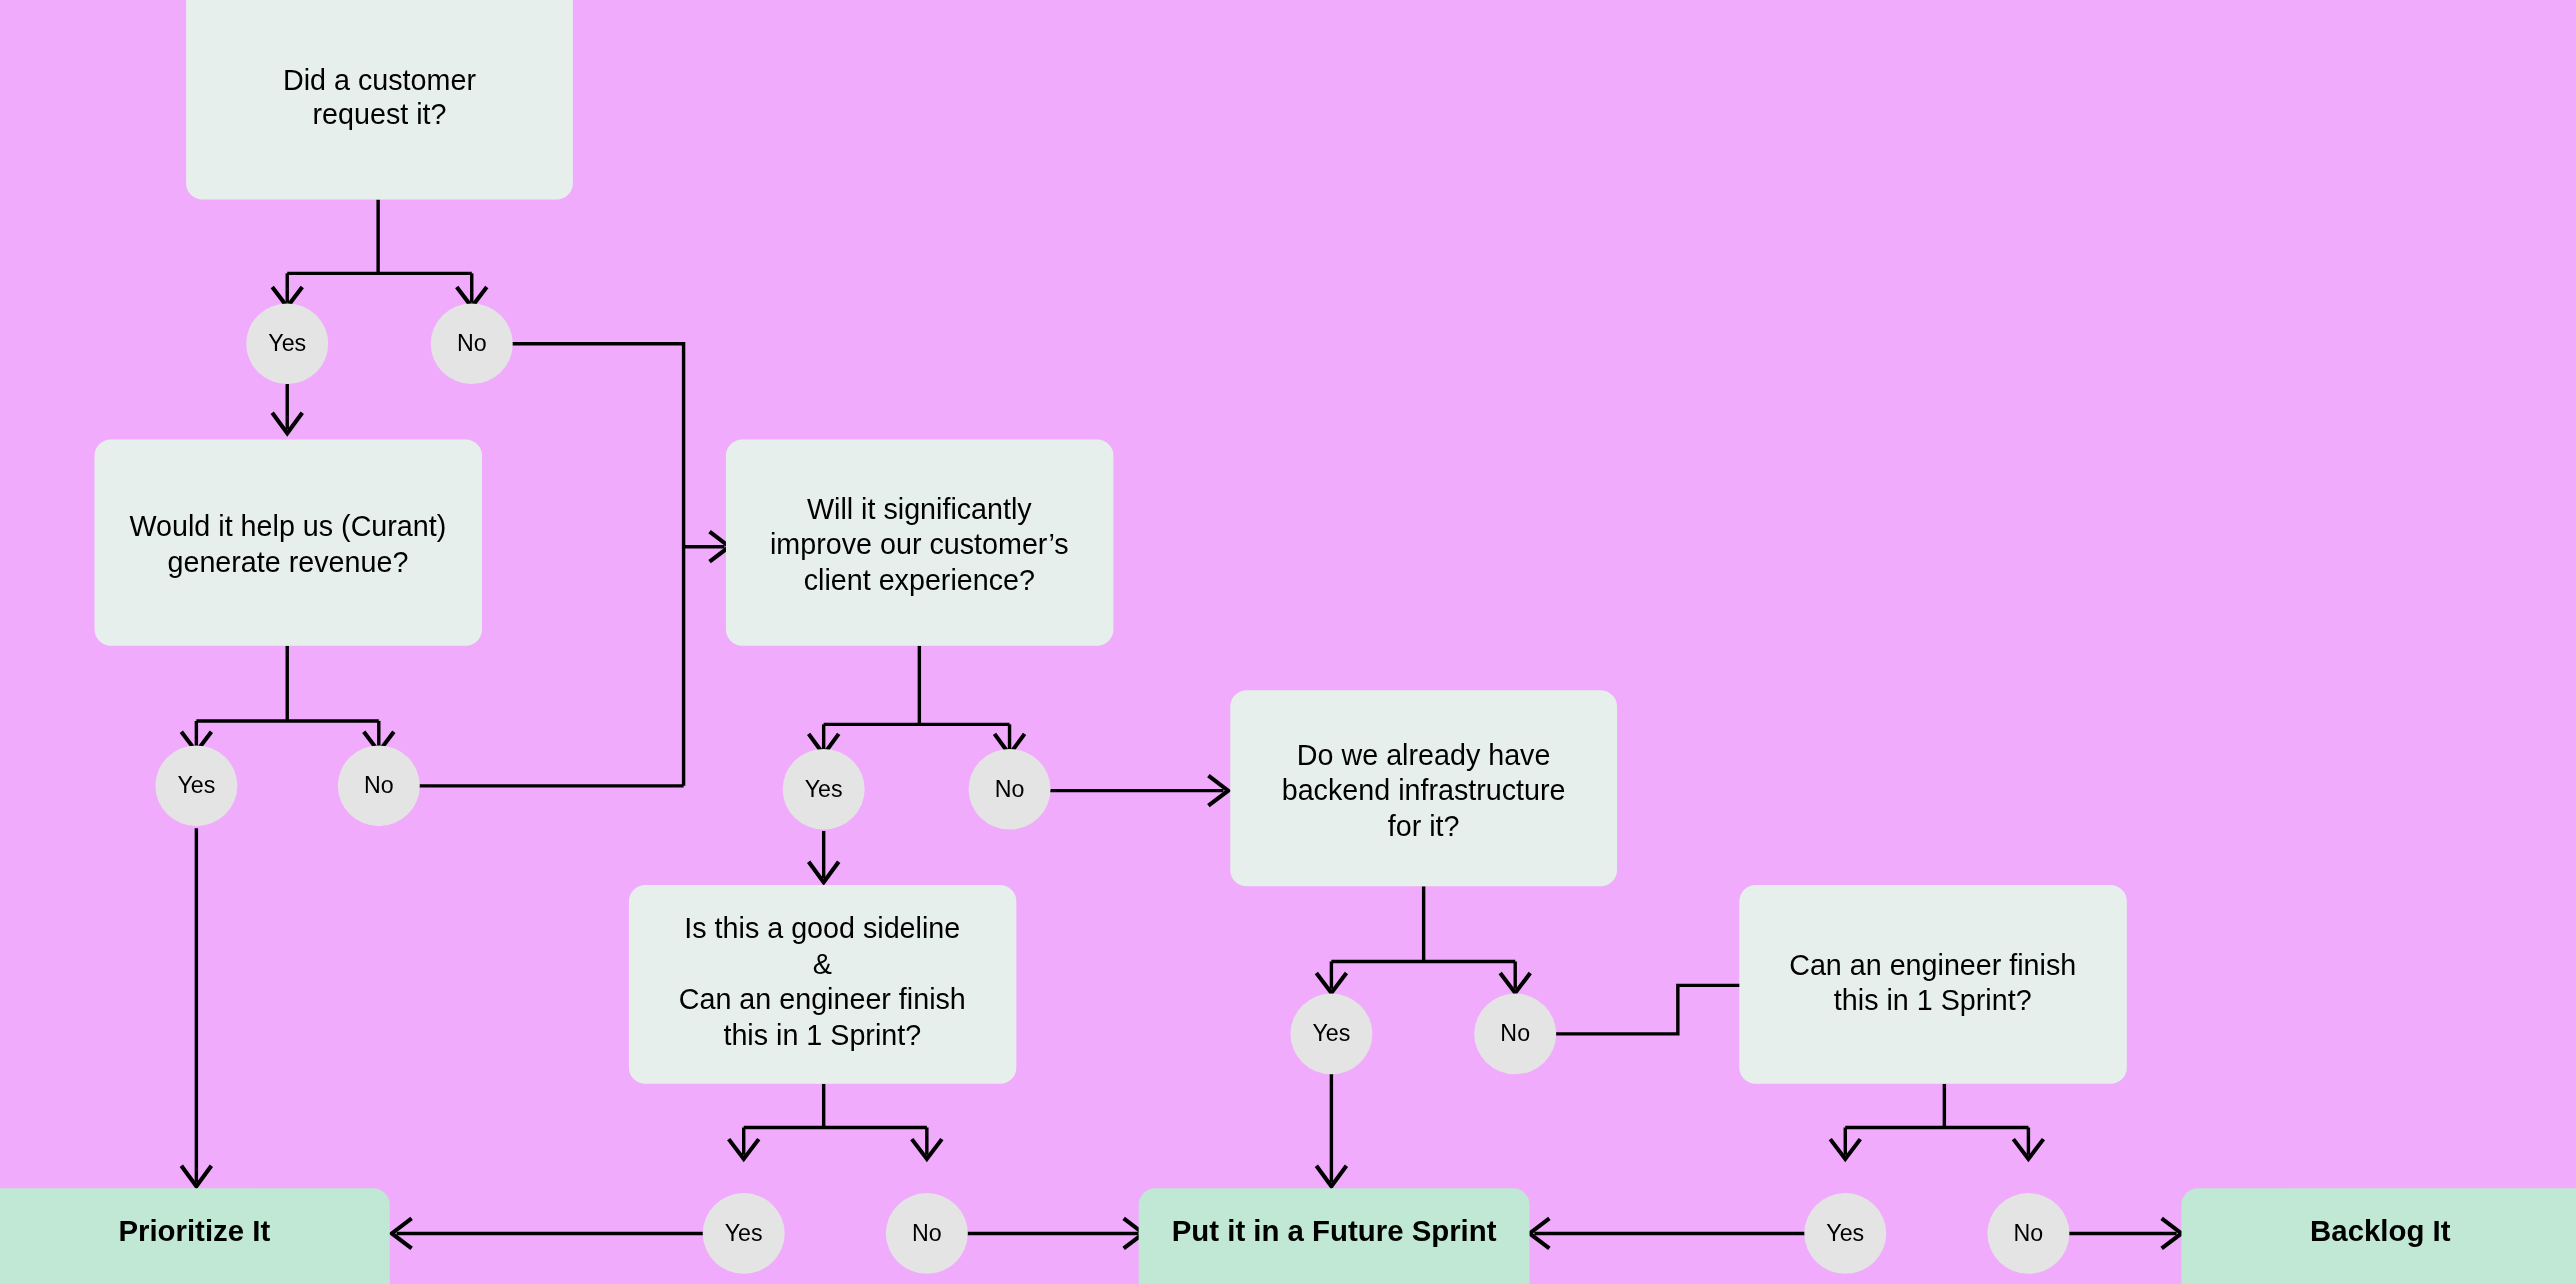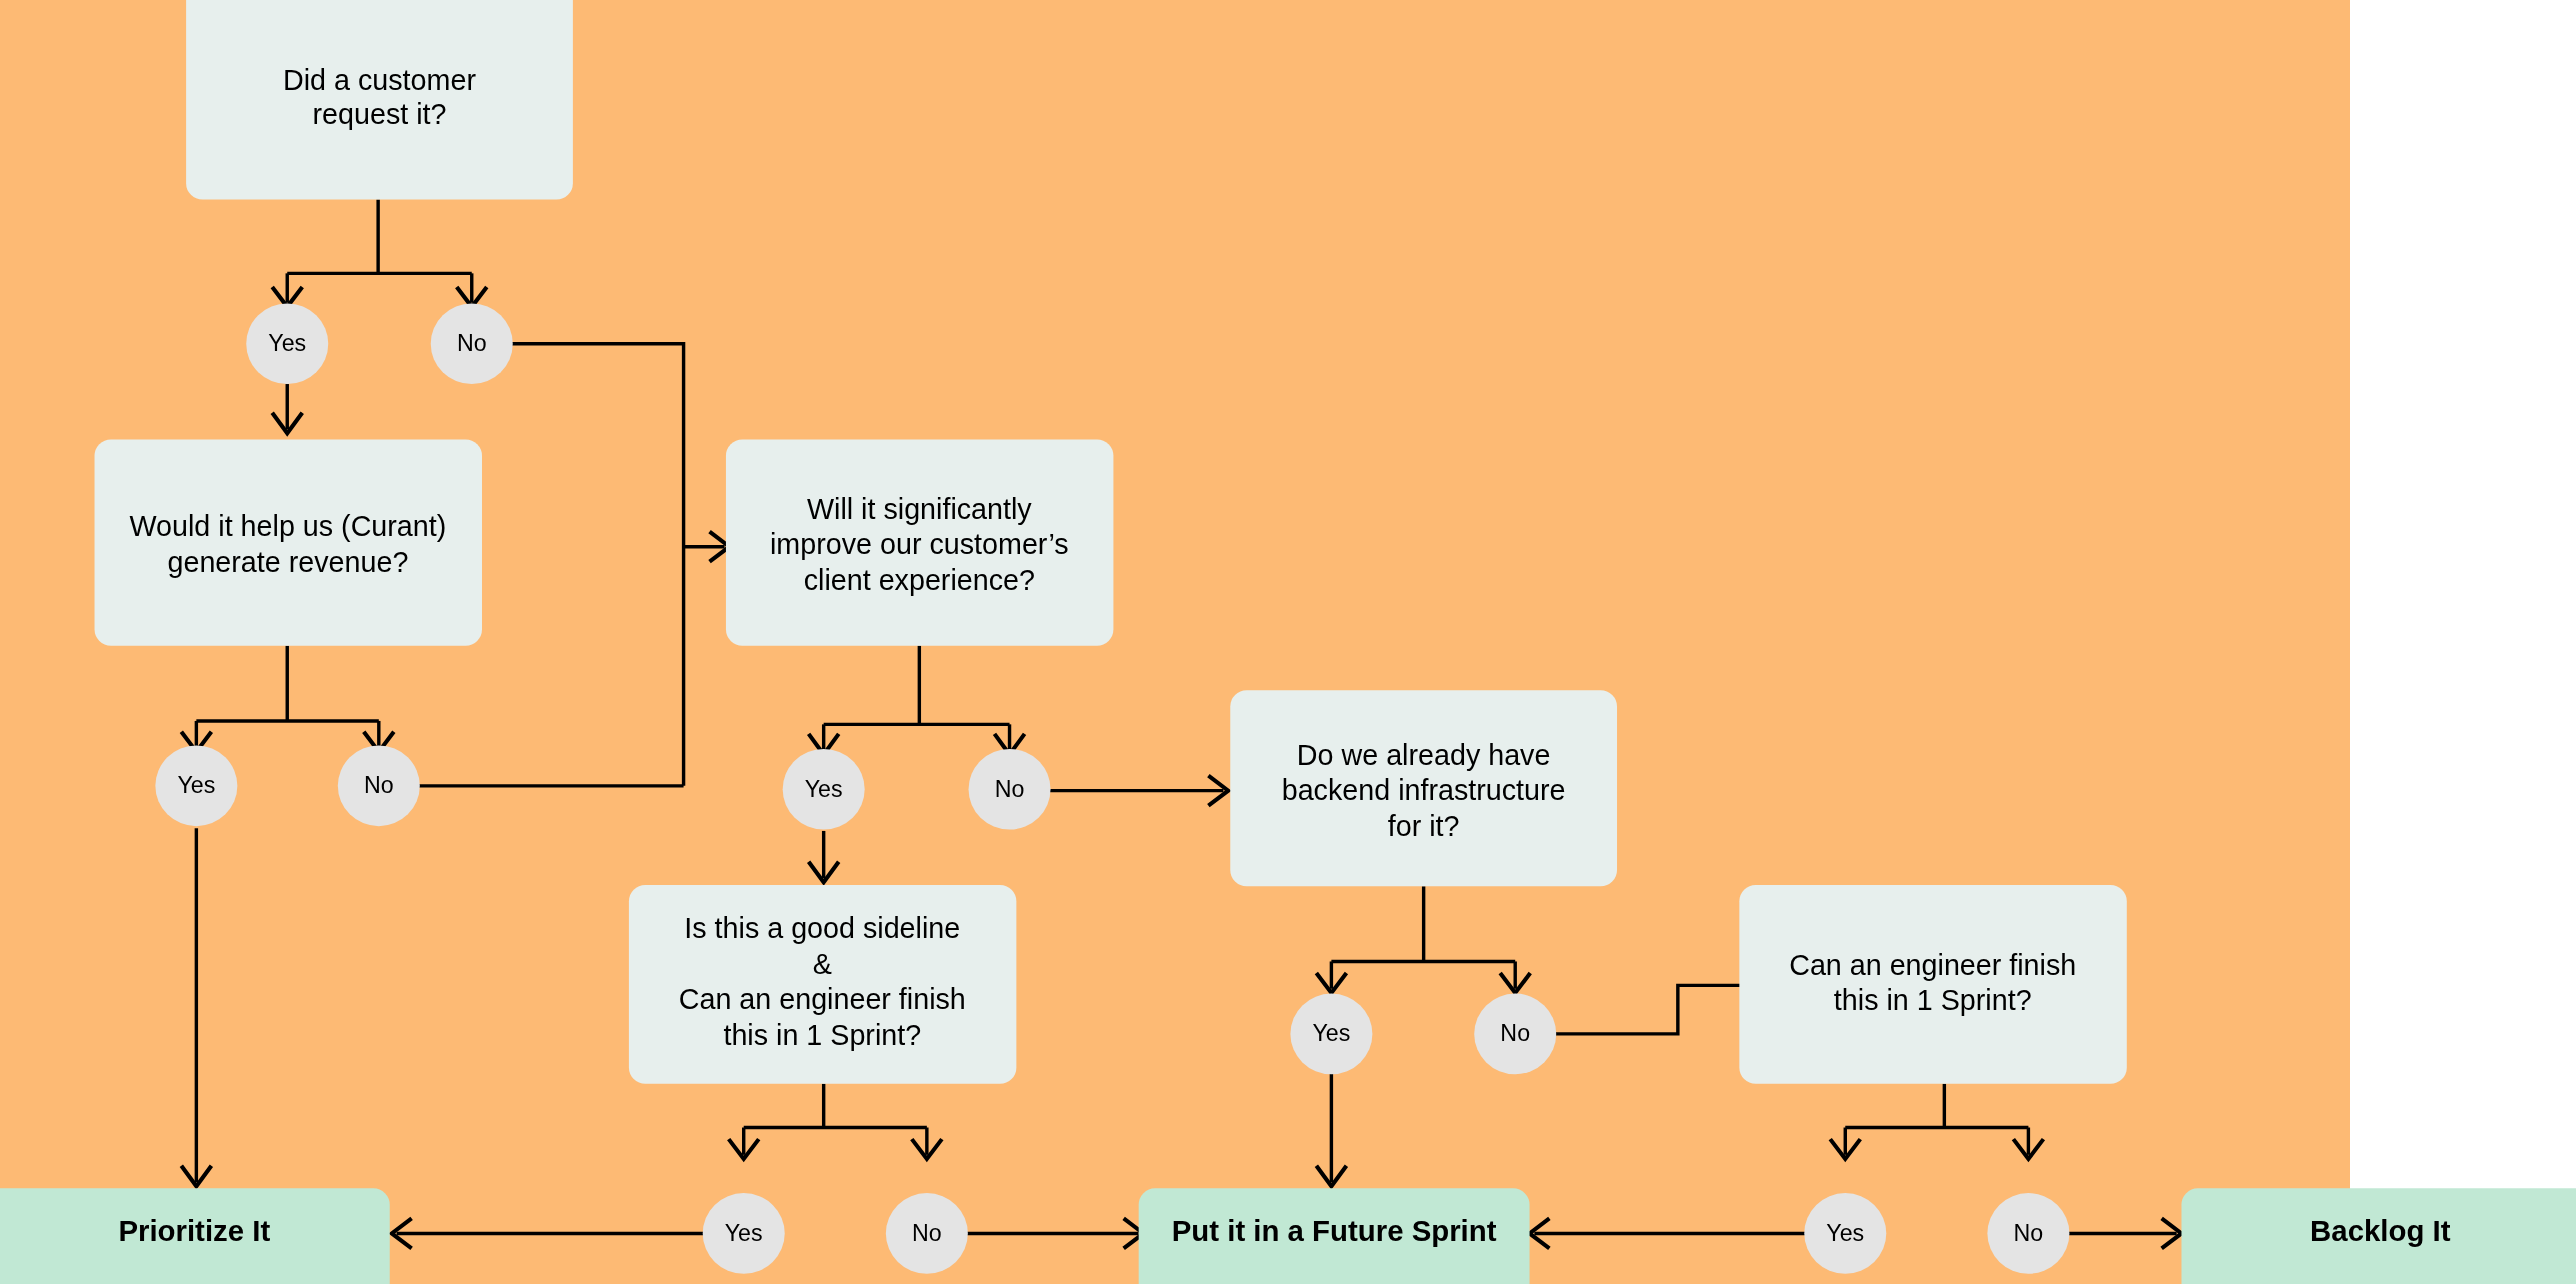--- a/index.html
+++ b/index.html
@@ -8,23 +8,23 @@
     background: #ffffff;
   }
   body {
     width: 2576px;
     height: 1284px;
     overflow: hidden;
     font-family: "Liberation Sans", sans-serif;
   }
   #flow-root {
     position: relative;
-    width: 2350px;
+    width: 2576px;
     height: 1284px;
-    background: #fdba74;
+    background: #f0abfc;
   }
   svg.flow-canvas {
     position: absolute;
     top: 0;
     left: 0;
     width: 2576px;
     height: 1284px;
     display: block;
   }
   .edge-line {

